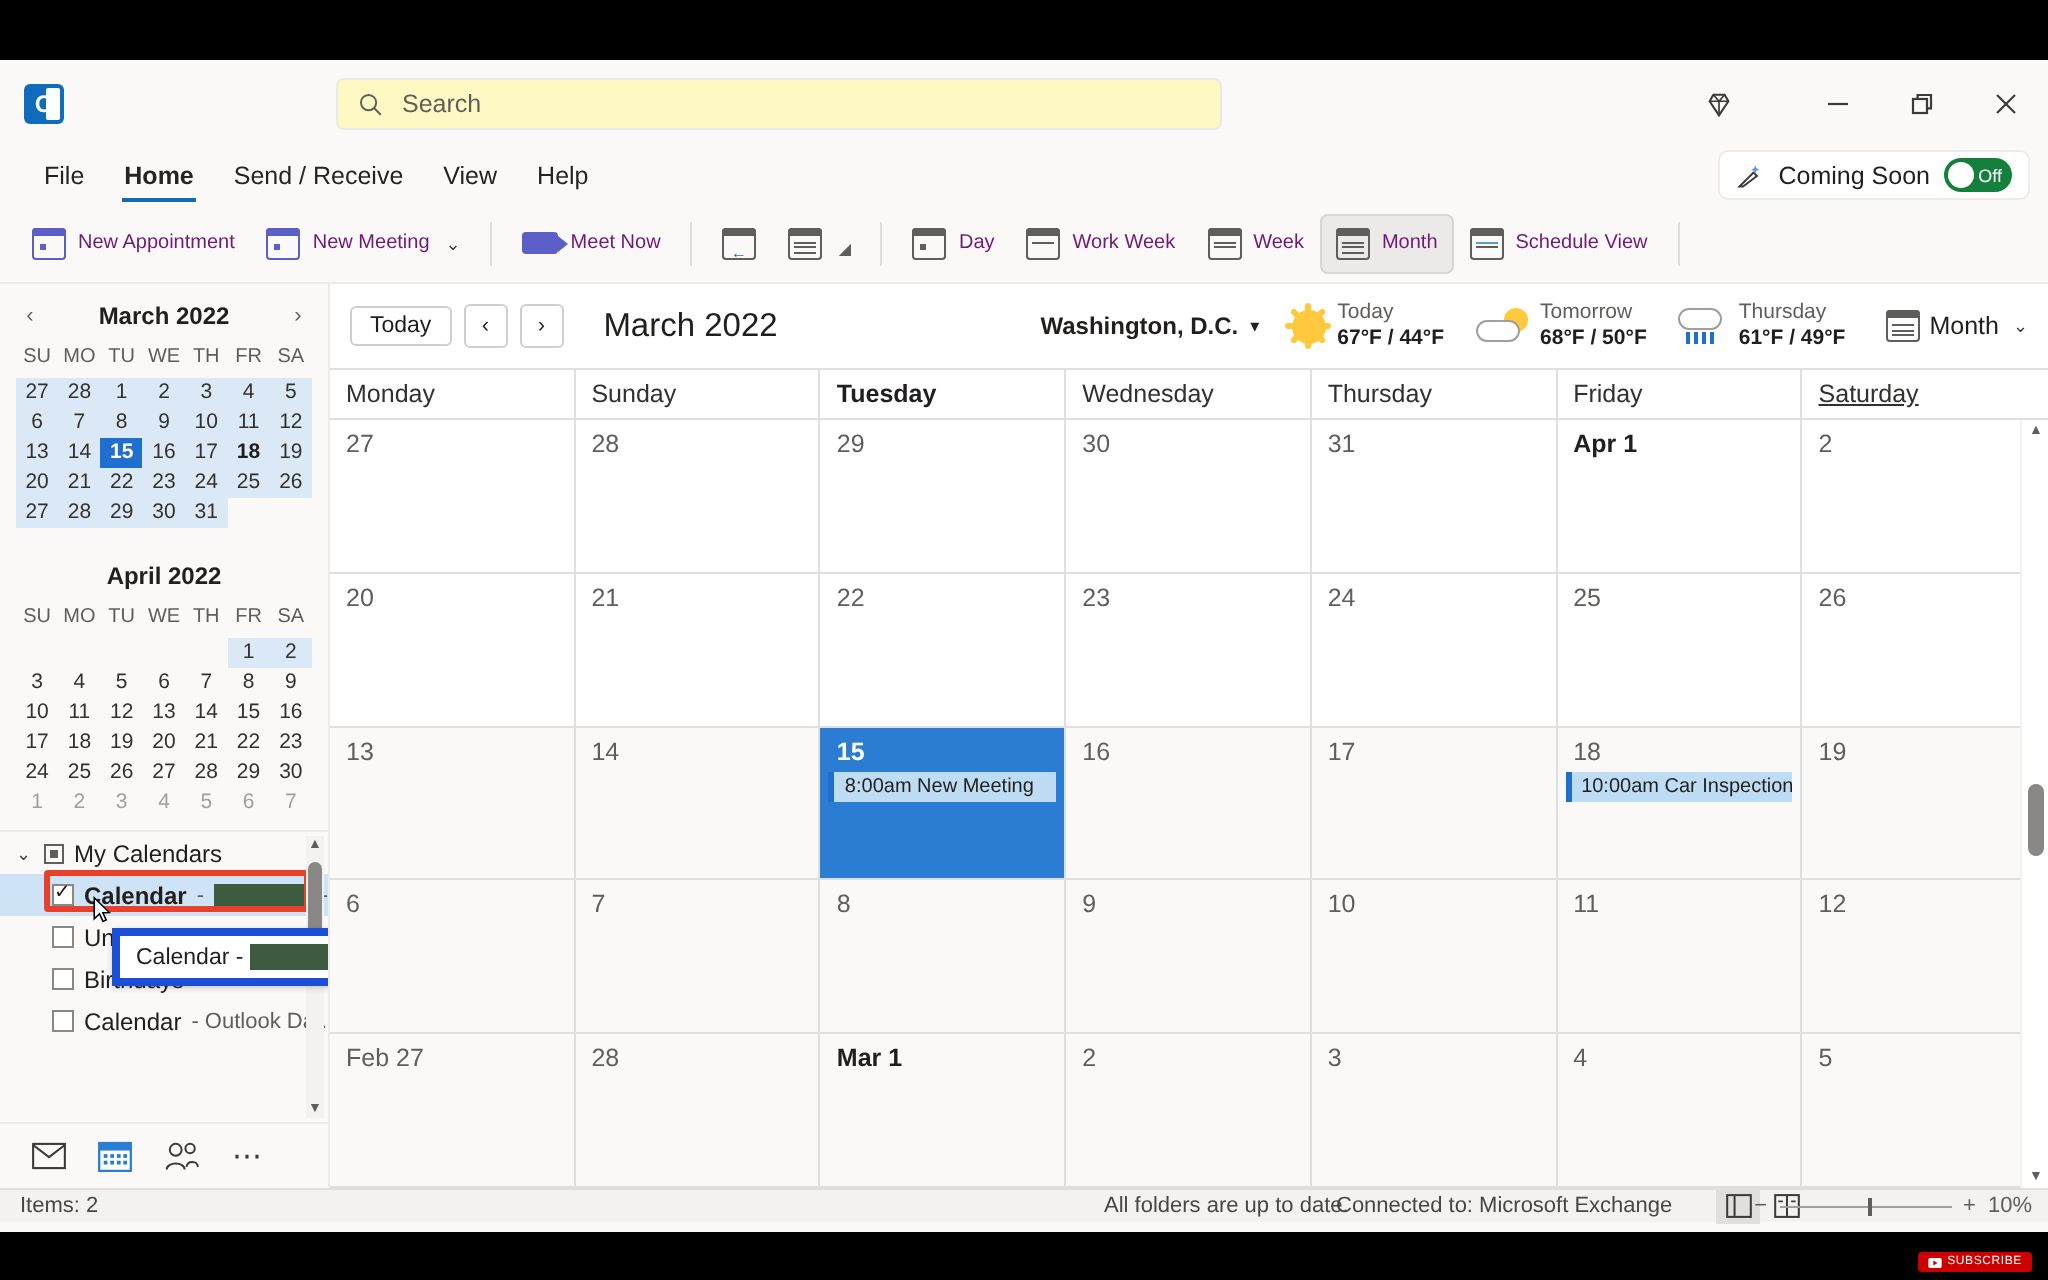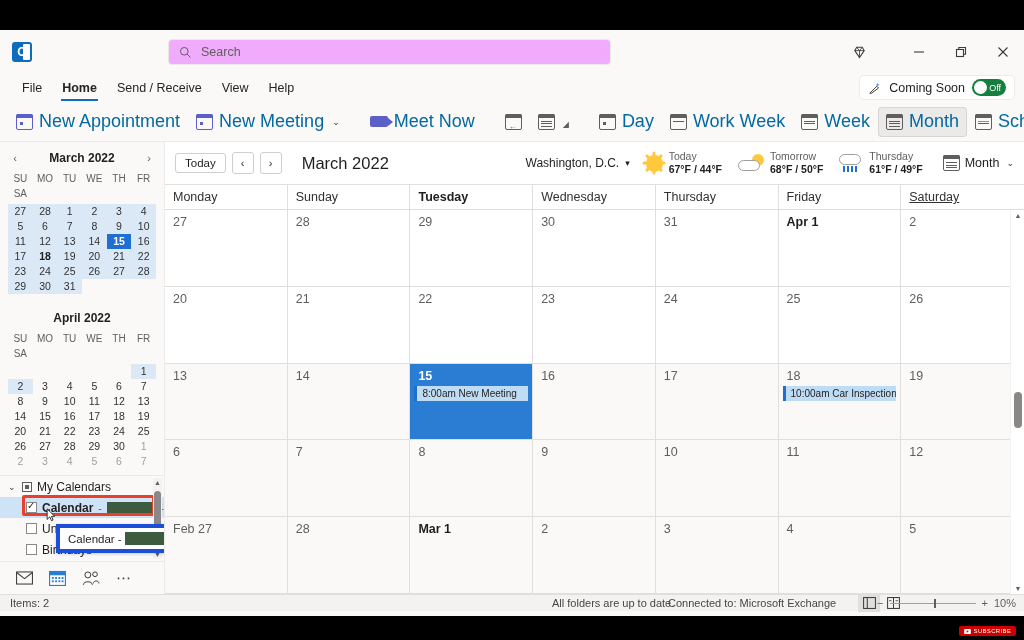--- a/index.html
+++ b/index.html
@@ -26,21 +26,21 @@
     background: #0f6cbd; border-radius: 3px;
     display: flex; align-items: center; justify-content: center;
   }
   .olicon span { color:#fff; font-size: 12px; font-weight: bold; line-height: 1; }
   .olicon i {
     position:absolute; right:2px; top:2px; width:7px; height:16px;
     background:#fff; border-radius:1px;
   }
   .search {
     position: absolute; left: 168px; top: 9px; width: 443px; height: 26px;
-    background: #f0abfc; border-radius: 4px; display: flex; align-items: center;
+    background: #fef9c3; border-radius: 4px; display: flex; align-items: center;
     padding-left: 10px; border: 1px solid #ebe9e7;
   }
   .search .lbl { font-size: 12.5px; color: #605e5c; margin-left: 9px; }
   .win-btns { position: absolute; right: 0; top: 0; height: 44px; display: flex; }
   .win-btn {
     width: 42px; height: 44px; display: flex; align-items: center; justify-content: center;
     color: #3b3a39;
   }
   .diamond { margin-right: 18px; }
 
@@ -76,21 +76,21 @@
 
   
   .ribbon {
     height: 40px; background:#faf9f8; display:flex; align-items:center;
     padding: 0 8px; position: relative; border-bottom: 1px solid #edebe9;
   }
   .rb {
     display:flex; align-items:center; gap:6px; padding: 4px 8px; height: 30px;
     border-radius: 4px; white-space: nowrap;
   }
-  .rb .t { font-size: 18px; color:#0369a1; }
+  .rb .t { font-size: 10px; color:#701a75; }
   .rb.sel { background:#eceae8; box-shadow: inset 0 0 0 1px #d8d6d4; }
   .rb-sep { width: 1px; height: 22px; background:#e1dfdd; margin: 0 7px; }
   .caret { font-size: 9px; color:#3b3a39; margin-left: 2px; }
   .dlg-launch { font-size: 8px; color:#605e5c; align-self:flex-end; margin:0 0 4px 2px;}
 
   
   .ico { width:17px; height:16px; display:inline-block; position:relative; flex:0 0 auto;}
   .cal-ico { border:1.3px solid #5b5fc7; border-radius:2px; }
   .cal-ico::before {
     content:''; position:absolute; left:-1px; right:-1px; top:-1px; height:4px;
@@ -128,21 +128,21 @@
 
   
   .leftpane {
     width: 165px; background:#faf9f8; position:relative;
     border-right:1px solid #edebe9; display:flex; flex-direction:column;
   }
   .minical { padding: 6px 8px 0 8px; }
   .mc-head { display:flex; align-items:center; justify-content:space-between; height:20px; }
   .mc-title { font-size: 12px; font-weight:600; color:#201f1e; flex:1; text-align:center;}
   .mc-arrow { font-size: 11px; color:#605e5c; width:14px; text-align:center; }
-  .mc-grid { display:grid; grid-template-columns: repeat(6, 1fr); margin-top:3px; }
+  .mc-grid { display:grid; grid-template-columns: repeat(7, 1fr); margin-top:3px; }
   .mc-dow { font-size:10px; color:#605e5c; text-align:center; height:15px; line-height:15px; }
   .mc-day {
     font-size:10.5px; color:#323130; text-align:center; height:15px; line-height:15px;
     position:relative;
   }
   .mc-day.hl { background:#dbe9f7; }
   .mc-day.dim { color:#a19f9d; }
   .mc-day.bold { font-weight:700; color:#201f1e; }
   .mc-day.sel { background:#1f6fd0; color:#fff; font-weight:700; }
 
@@ -201,21 +201,21 @@
   .btn-today {
     font-size:11.5px; color:#201f1e; border:1px solid #d1cfcd; border-radius:3px;
     padding:3px 9px; background:#fff;
   }
   .btn-nav {
     width:22px; height:22px; border:1px solid #d1cfcd; border-radius:3px; background:#fff;
     display:flex; align-items:center; justify-content:center; font-size:11px; color:#201f1e;
   }
   .month-title { font-size:16.5px; color:#201f1e; margin-left:14px; }
   .wx-wrap { position:absolute; right: 10px; top:0; height:42px; display:flex; align-items:center; gap: 6px;}
-  .loc { font-size:12px; font-weight:400; color:#201f1e; }
+  .loc { font-size:12px; font-weight:700; color:#201f1e; }
   .wx { display:flex; align-items:center; gap:6px; margin-left:10px; }
   .wx-txt { line-height:1.25; }
   .wx-day { font-size:10.5px; color:#605e5c; }
   .wx-temp { font-size:10.5px; font-weight:700; color:#201f1e; }
   .sun { width:17px;height:17px;border-radius:50%;background:#ffc83d; position:relative;flex:0 0 auto;}
   .sun::before,.sun::after{content:'';position:absolute;left:50%;top:50%;width:23px;height:3px;
     background:#ffc83d;transform:translate(-50%,-50%) rotate(45deg);border-radius:2px;}
   .sun::after{transform:translate(-50%,-50%) rotate(-45deg);}
   .sun i{position:absolute;left:50%;top:50%;width:23px;height:3px;background:#ffc83d;
     transform:translate(-50%,-50%);border-radius:2px;}

